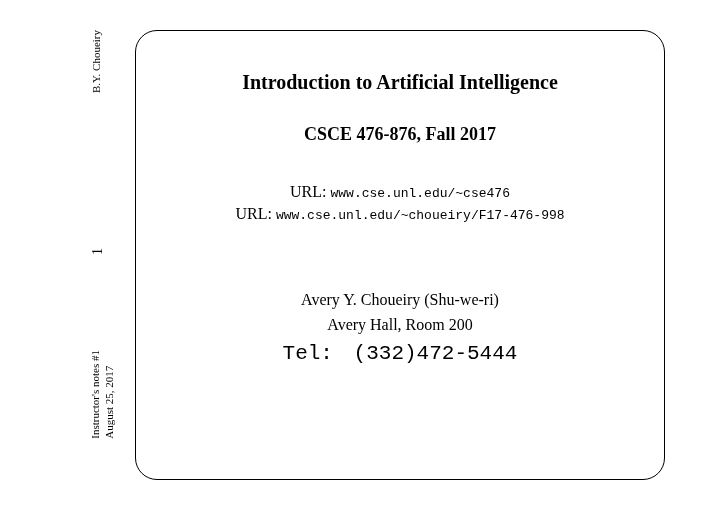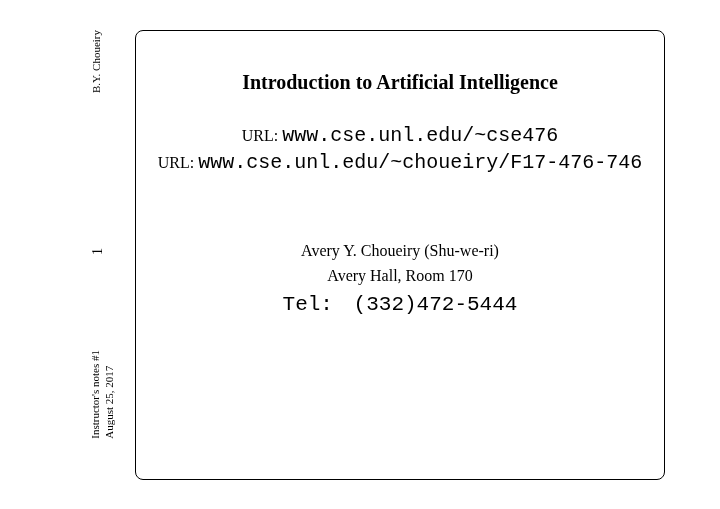--- a/index.html
+++ b/index.html
@@ -41,74 +41,75 @@
     line-height: 1.3;
     text-align: left;
   }
   .slide-frame {
     position: absolute;
     left: 135px;
     top: 30px;
     width: 530px;
     height: 450px;
     border: 1.5px solid #000;
-    border-radius: 8px;
+    border-radius: 22px;
     box-sizing: border-box;
     padding: 40px 20px 20px 20px;
     text-align: center;
   }
   .title {
     font-size: 20px;
     font-weight: bold;
     margin-bottom: 30px;
   }
   .course {
     font-size: 18px;
     font-weight: bold;
     margin-bottom: 38px;
   }
   .url-line {
     font-size: 16px;
     margin-bottom: 4px;
   }
   .url-line .lbl { font-weight: normal; }
-  .mono { font-family: "Courier New", Courier, monospace; font-size: 20px; }
+  .mono { font-family: "Courier New", Courier, monospace; font-size: 13px; }
   .urls-block { margin-bottom: 65px; }
   .instructor {
     font-size: 16px;
     line-height: 1.55;
   }
   .tel-line .mono { font-size: 21px; }
 </style>
 </head>
 <body>
 
 <div class="sidebar-top">B.Y. Choueiry</div>
 <div class="sidebar-page">1</div>
 <div class="sidebar-bottom">
   <span>Instructor's notes #1</span><br>
   <span>August 25, 2017</span>
 </div>
 
 <div class="slide-frame">
   <div class="title">Introduction to Artificial Intelligence</div>
+  <div class="course">CSCE 476-876, Fall 2017</div>
 
   <div class="urls-block">
     <div class="url-line">
       <span class="lbl">URL:</span>
       <span class="mono">www.cse.unl.edu/~cse476</span>
     </div>
     <div class="url-line">
       <span class="lbl">URL:</span>
-      <span class="mono">www.cse.unl.edu/~choueiry/F17-476-746</span>
+      <span class="mono">www.cse.unl.edu/~choueiry/F17-476-998</span>
     </div>
   </div>
 
   <div class="instructor">
     <div>Avery Y. Choueiry (Shu-we-ri)</div>
-    <div>Avery Hall, Room 170</div>
+    <div>Avery Hall, Room 200</div>
     <div class="tel-line">
       <span class="mono">Tel:</span>
       <span class="mono">&nbsp;</span>
       <span class="mono">(332)472-5444</span>
     </div>
   </div>
 </div>
 
 </body></html>

